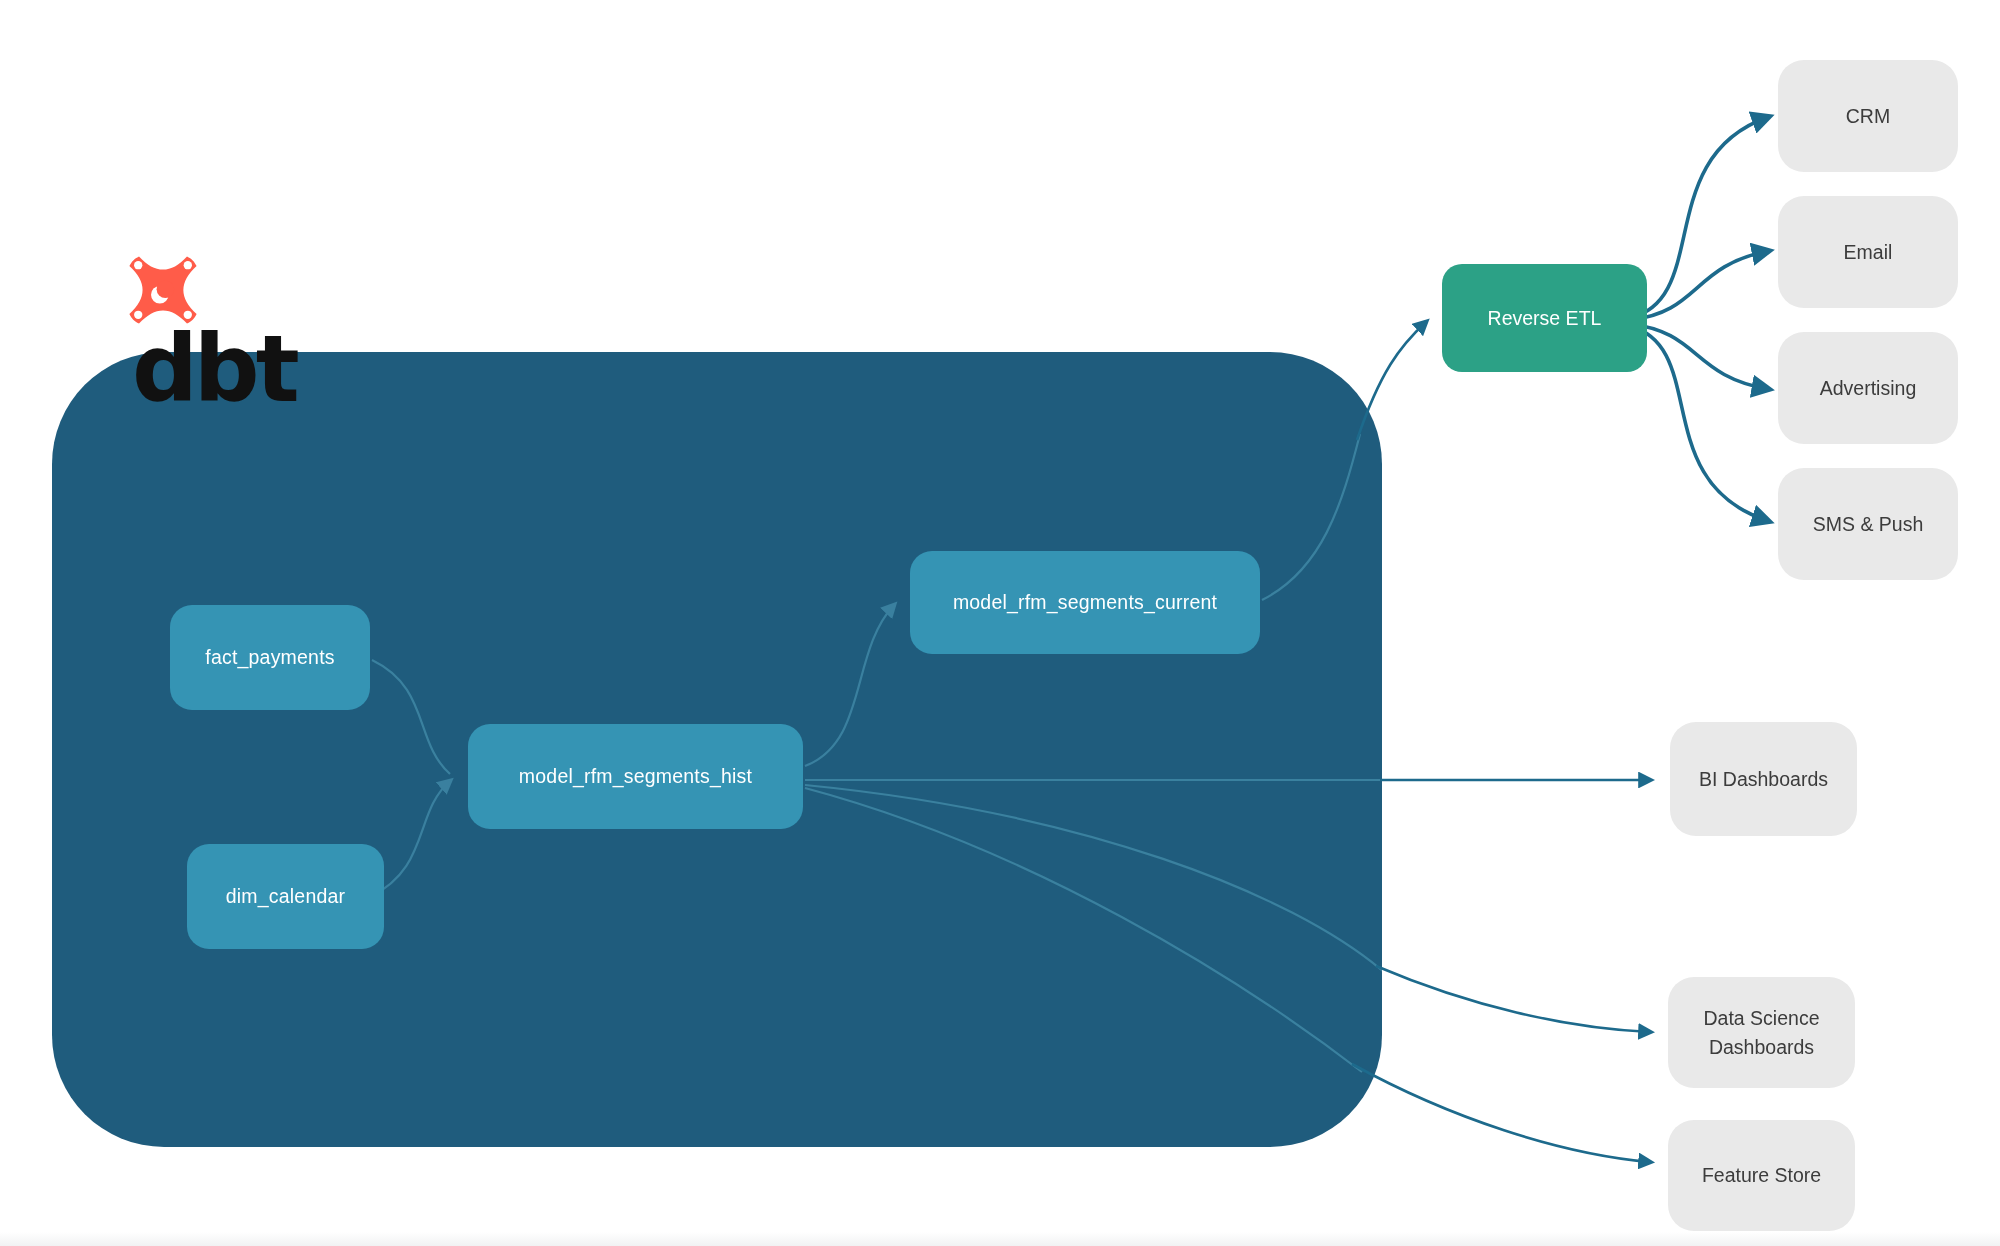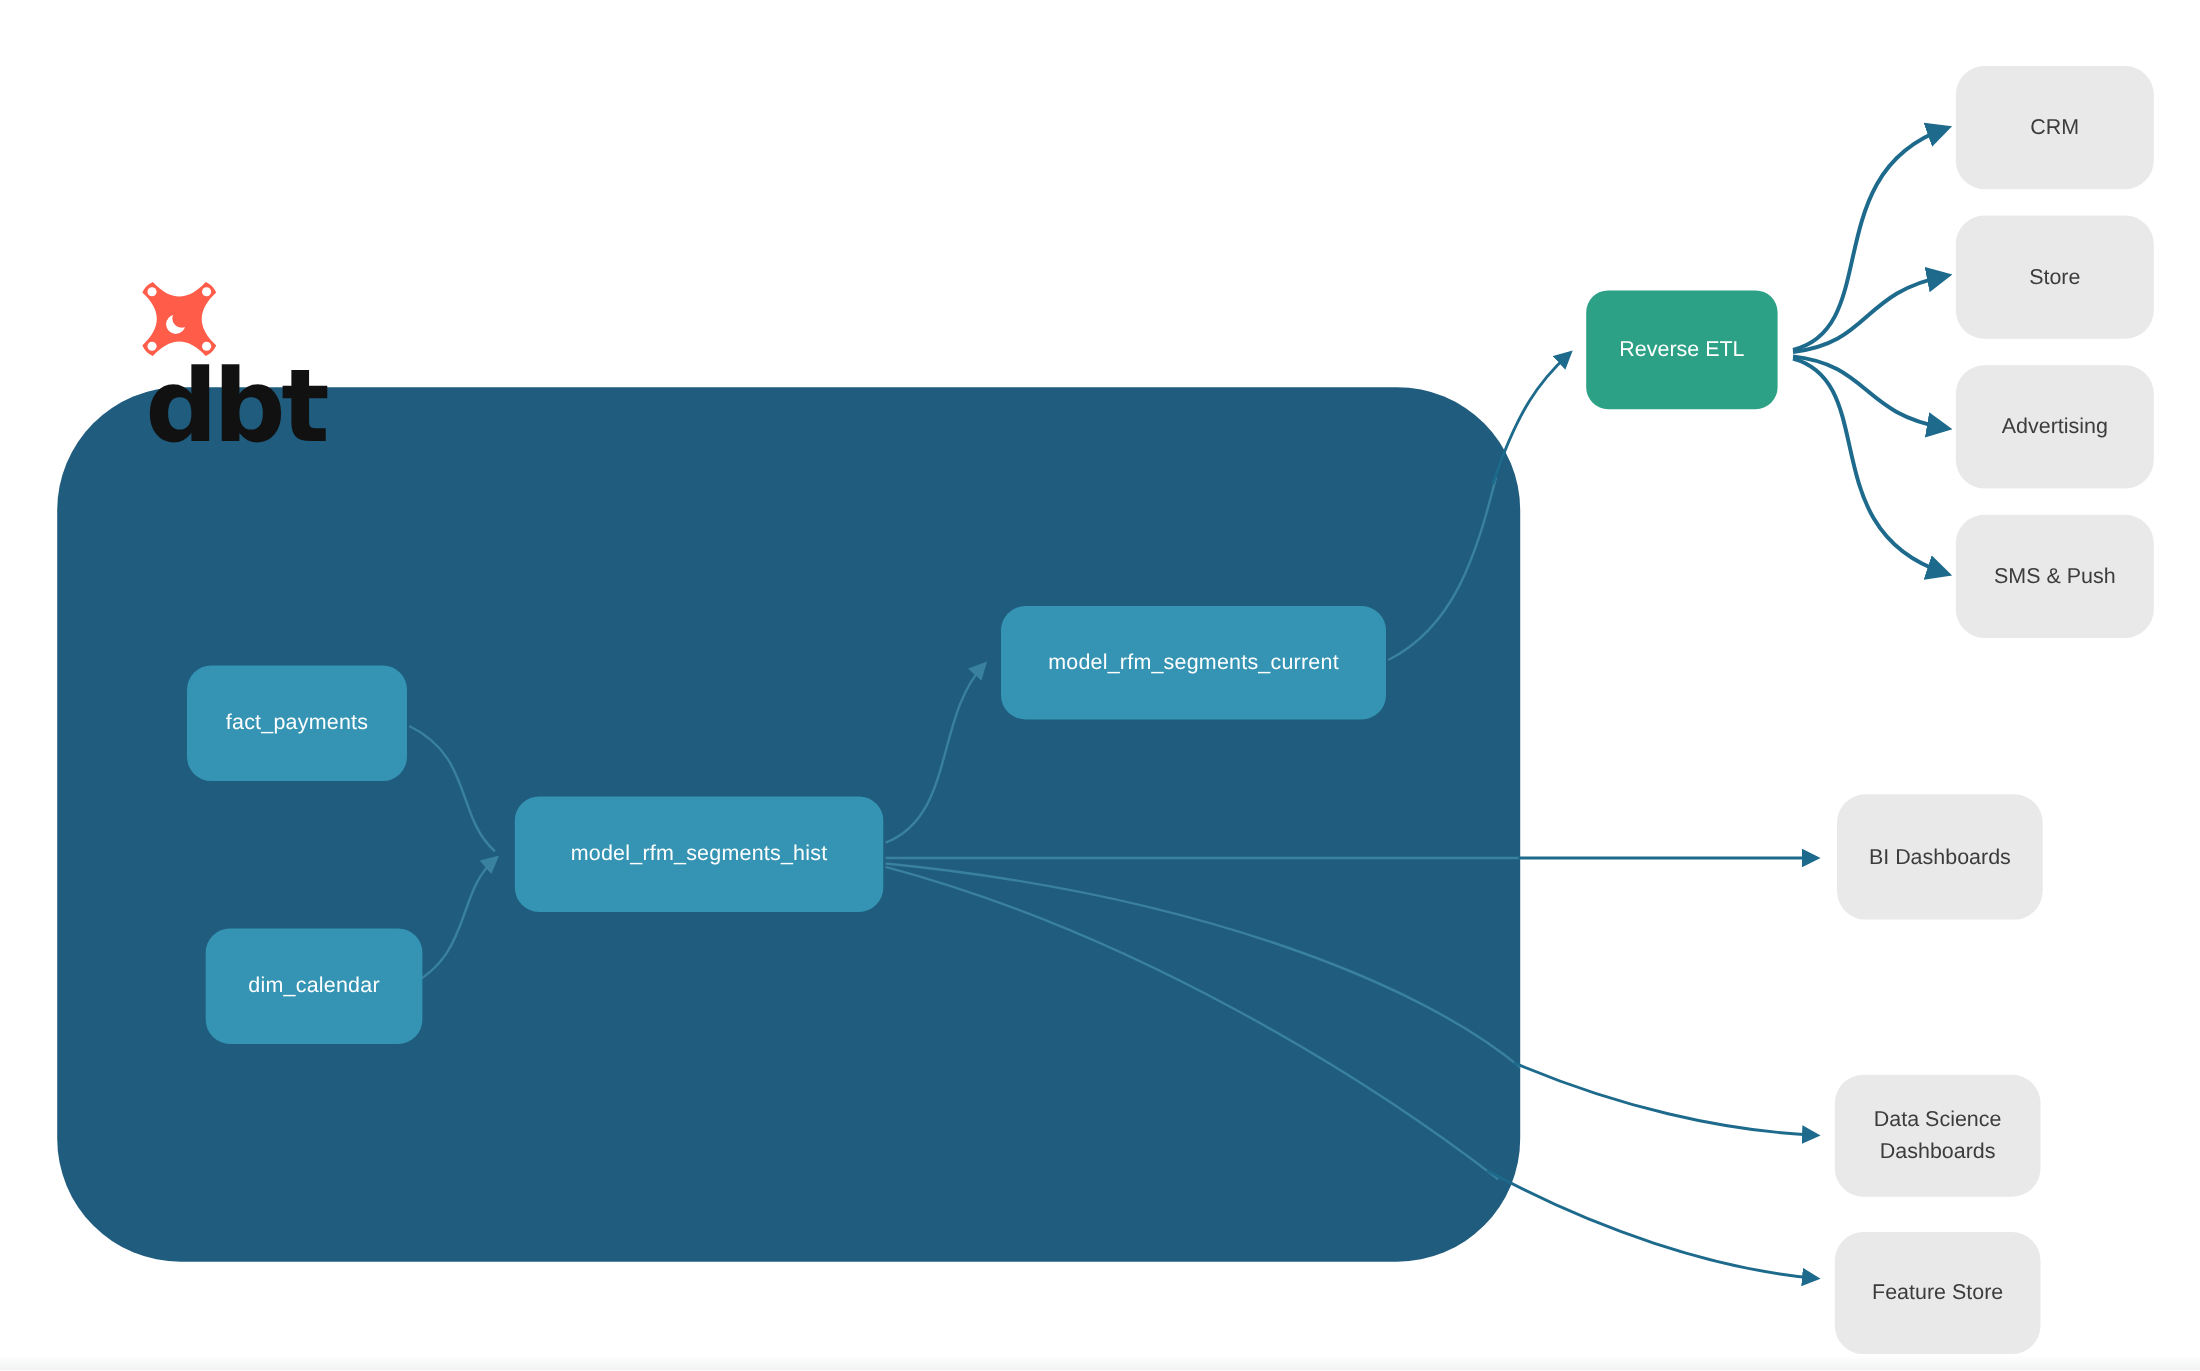--- a/index.html
+++ b/index.html
@@ -101,29 +101,29 @@
   <div class="node" style="left:171px;top:844px;width:197px;height:105px;margin-left:16px;">
     <span>dim_calendar</span>
   </div>
   <div class="node" style="left:468px;top:724px;width:335px;height:105px;">
     <span>model_rfm_segments_hist</span>
   </div>
   <div class="node" style="left:910px;top:551px;width:350px;height:103px;">
     <span>model_rfm_segments_current</span>
   </div>
 
-  <div class="retl" style="left:1442px;top:264px;width:174px;height:108px;">
+  <div class="retl" style="left:1442px;top:264px;width:205px;height:108px;">
     <span>Reverse ETL</span>
   </div>
 
   <div class="dest" style="left:1778px;top:60px;width:180px;height:112px;">
     <span>CRM</span>
   </div>
   <div class="dest" style="left:1778px;top:196px;width:180px;height:112px;">
-    <span>Store</span>
+    <span>Email</span>
   </div>
   <div class="dest" style="left:1778px;top:468px;width:180px;height:112px;">
     <span>SMS &amp; Push</span>
   </div>
   <div class="dest" style="left:1778px;top:332px;width:180px;height:112px;">
     <span>Advertising</span>
   </div>
   <div class="dest" style="left:1670px;top:722px;width:187px;height:114px;">
     <span>BI Dashboards</span>
   </div>

